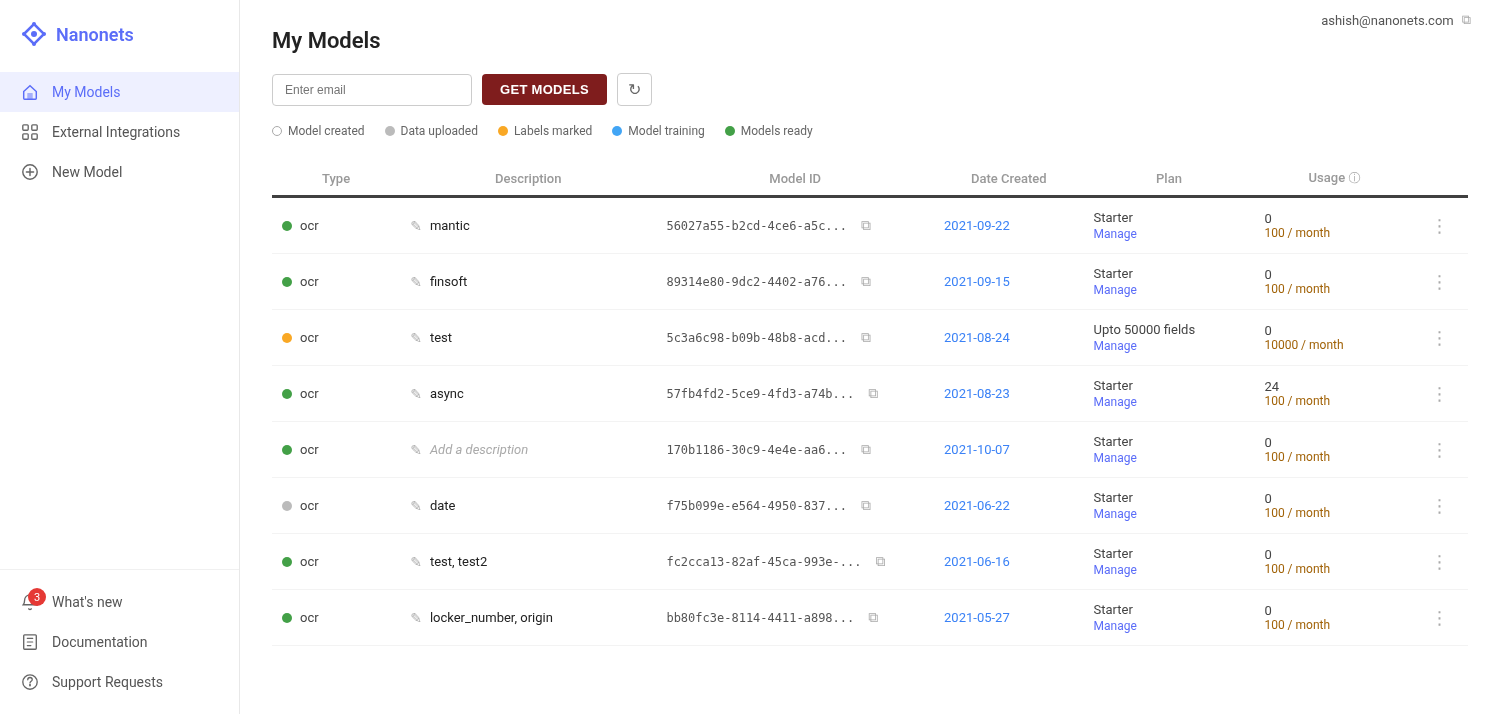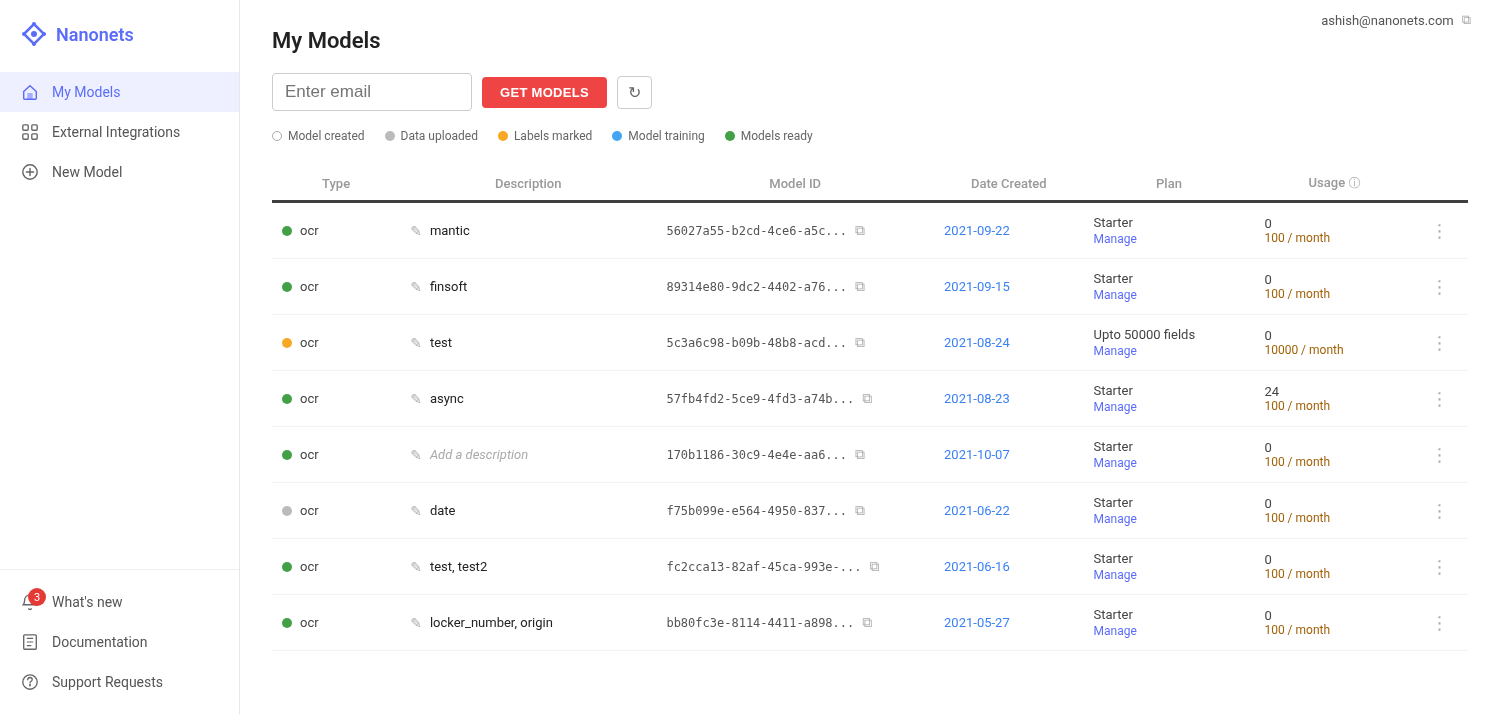--- a/index.html
+++ b/index.html
@@ -85,27 +85,27 @@
     .toolbar {
       display: flex;
       align-items: center;
       gap: 10px;
       margin-bottom: 18px;
     }
     .email-input {
       border: 1px solid #ccc;
       border-radius: 4px;
       padding: 8px 12px;
-      font-size: 17px;
+      font-size: 12px;
       width: 200px;
       outline: none;
       color: #aaa;
     }
     .get-models-btn {
-      background: #ef4444;
+      background: #7f1d1d;
       color: #fff;
       border: none;
       border-radius: 4px;
       padding: 8px 18px;
       font-size: 13px;
       font-weight: 600;
       cursor: pointer;
       letter-spacing: 0.3px;
     }
     .refresh-btn {
@@ -165,21 +165,21 @@
       display: flex;
       align-items: center;
       gap: 8px;
       color: #444;
     }
     .desc-cell { color: #222; }
     .desc-placeholder { color: #aaa; font-style: italic; }
     .model-id-cell {
       display: flex;
       align-items: center;
-      gap: 8px;
+      gap: 14px;
       color: #555;
       font-family: monospace;
       font-size: 12px;
     }
     .copy-icon {
       cursor: pointer;
       color: #aaa;
       font-size: 14px;
     }
     .edit-icon {

